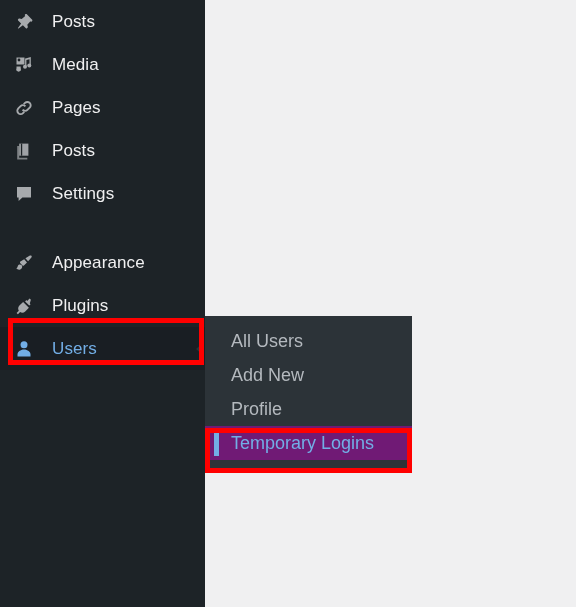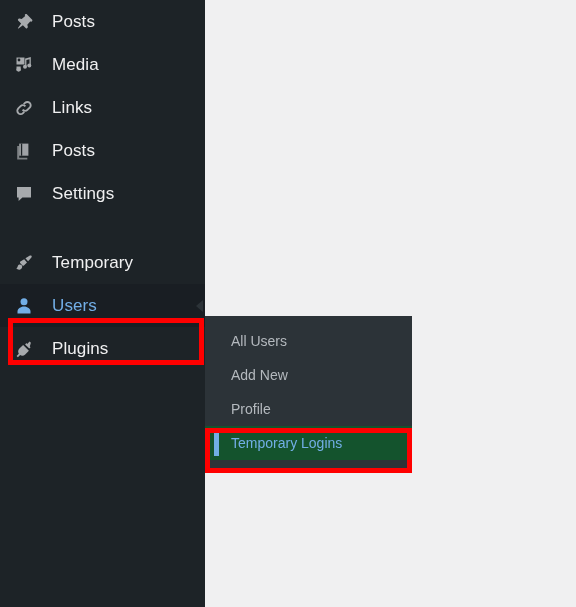--- a/index.html
+++ b/index.html
@@ -104,28 +104,28 @@
     padding: 8px 0 10px 0;
     box-sizing: border-box;
   }
   .submenu-item {
     position: relative;
     display: flex;
     align-items: center;
     height: 34px;
     padding-left: 26px;
     box-sizing: border-box;
-    font-size: 14px;
+    font-size: 18px;
     color: #b4b9be;
     cursor: pointer;
     white-space: nowrap;
   }
   .submenu-item.is-current {
     color: #72aee6;
-    background: #14532d;
+    background: #701a75;
   }
   .submenu-item.is-current .sub-marker {
     position: absolute;
     left: 9px;
     top: 4px;
     bottom: 4px;
     width: 5px;
     background: #72aee6;
   }
 
@@ -183,21 +183,21 @@
         <span class="mi-label">Media</span>
       </div>
 
       <div class="menu-item">
         <span class="mi-icon">
           <svg width="20" height="20" viewBox="0 0 20 20" fill="none" stroke="#a7aaad" stroke-width="1.9">
             <path d="M8.6 11.6a3.2 3.2 0 0 0 4.8.3l2.3-2.3a3.3 3.3 0 0 0-4.7-4.7l-1.3 1.3"></path>
             <path d="M11.4 8.4a3.2 3.2 0 0 0-4.8-.3l-2.3 2.3a3.3 3.3 0 0 0 4.7 4.7l1.3-1.3"></path>
           </svg>
         </span>
-        <span class="mi-label">Links</span>
+        <span class="mi-label">Pages</span>
       </div>
 
       <div class="menu-item">
         <span class="mi-icon">
           <svg width="20" height="20" viewBox="0 0 20 20" fill="#a7aaad">
             <path d="M5.2 2.6h9.2v12.1H5.2z" opacity="0.95"></path>
             <path d="M3.2 4.9h2v11.8h8.1v1.8H3.2z" opacity="0.7"></path>
             <path d="M6.9 2.6h1.3v12.1H6.9z" fill="#1d2327"></path>
           </svg>
         </span>
@@ -220,45 +220,45 @@
     <div class="menu-group">
 
       <div class="menu-item">
         <span class="mi-icon">
           <svg width="20" height="20" viewBox="0 0 20 20" fill="#a7aaad">
             <path d="M17.6 2.9c-.4-.5-1.1-.6-1.7-.3l-4.5 2.7 2.7 2.9 3.3-3.7c.4-.5.5-1.1.2-1.6z"></path>
             <path d="M10.2 6.2L6.4 8.5c-.5.3-.6.9-.3 1.4l2.4 2.6c.4.4 1 .4 1.4 0l3.1-3.1z"></path>
             <path d="M5.4 11.6c-.9.3-1.6 1.1-1.8 2.1-.2.9-.7 1.4-1.3 1.6.7 1 2 1.6 3.3 1.4 1.6-.2 2.8-1.6 2.6-3.1-.1-1.3-1.4-2.3-2.8-2z"></path>
           </svg>
         </span>
-        <span class="mi-label">Temporary</span>
+        <span class="mi-label">Appearance</span>
+      </div>
+
+      <div class="menu-item">
+        <span class="mi-icon">
+          <svg width="20" height="20" viewBox="0 0 20 20" fill="#a7aaad">
+            <path d="M16.9 3.8l-1.3-1.3-2.4 2.4-.8-.8-1.3 1.3 4.2 4.2 1.3-1.3-.8-.8z"></path>
+            <path d="M9.1 5.9L5.4 9.6c-1.4 1.4-1.6 3.5-.6 5.1l-2.2 2.2 1.3 1.3 2.2-2.2c1.6 1 3.7.8 5.1-.6l3.7-3.7z"></path>
+            <path d="M3.1 2.2l-1 1 15.6 15.6 1-1z" fill="#1d2327" opacity="0"></path>
+          </svg>
+        </span>
+        <span class="mi-label">Plugins</span>
       </div>
 
       <div class="menu-item is-current">
         <span class="mi-icon">
           <svg width="20" height="20" viewBox="0 0 20 20" fill="#72aee6">
             <circle cx="10" cy="5.7" r="3.5"></circle>
             <path d="M10 10.4c-3.6 0-6.5 2.3-6.5 5.1v1.9h13v-1.9c0-2.8-2.9-5.1-6.5-5.1z"></path>
           </svg>
         </span>
         <span class="mi-label">Users</span>
         <span class="parent-arrow"></span>
       </div>
 
-      <div class="menu-item">
-        <span class="mi-icon">
-          <svg width="20" height="20" viewBox="0 0 20 20" fill="#a7aaad">
-            <path d="M16.9 3.8l-1.3-1.3-2.4 2.4-.8-.8-1.3 1.3 4.2 4.2 1.3-1.3-.8-.8z"></path>
-            <path d="M9.1 5.9L5.4 9.6c-1.4 1.4-1.6 3.5-.6 5.1l-2.2 2.2 1.3 1.3 2.2-2.2c1.6 1 3.7.8 5.1-.6l3.7-3.7z"></path>
-            <path d="M3.1 2.2l-1 1 15.6 15.6 1-1z" fill="#1d2327" opacity="0"></path>
-          </svg>
-        </span>
-        <span class="mi-label">Plugins</span>
-      </div>
-
 
 
     </div>
 
     <div class="group-gap"></div>
 
 
   </nav>
 
   <div id="submenu">

